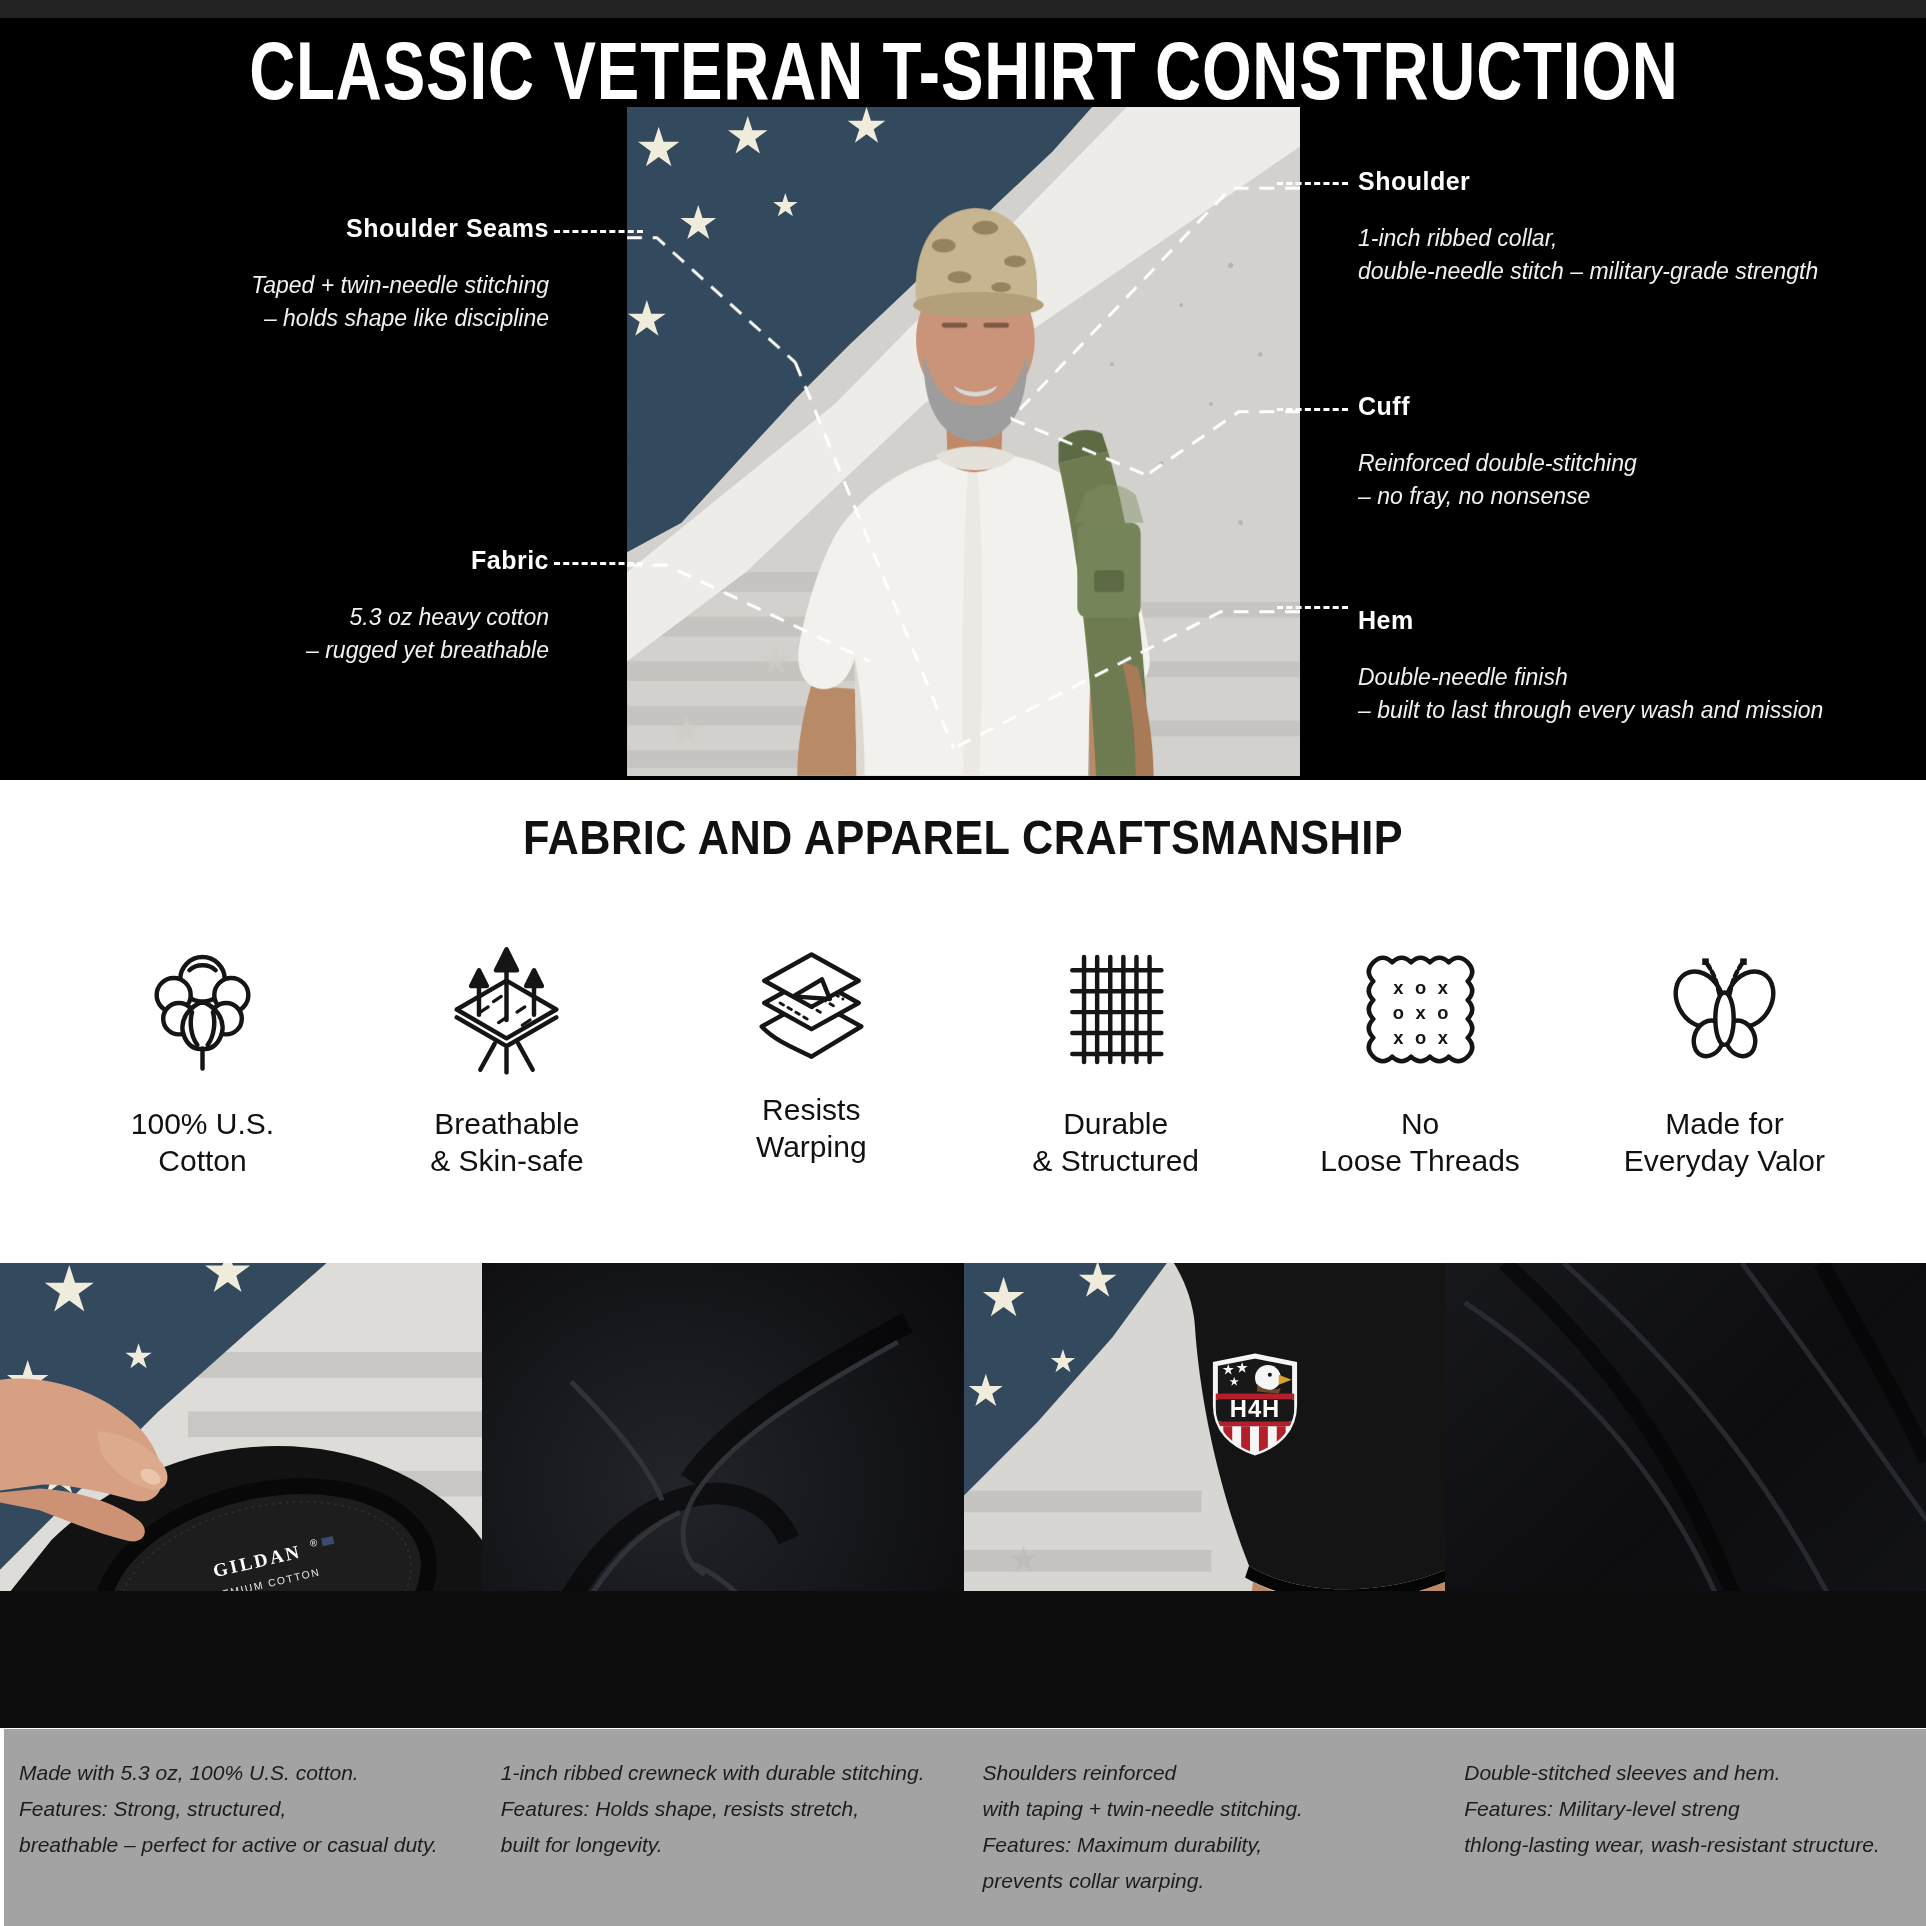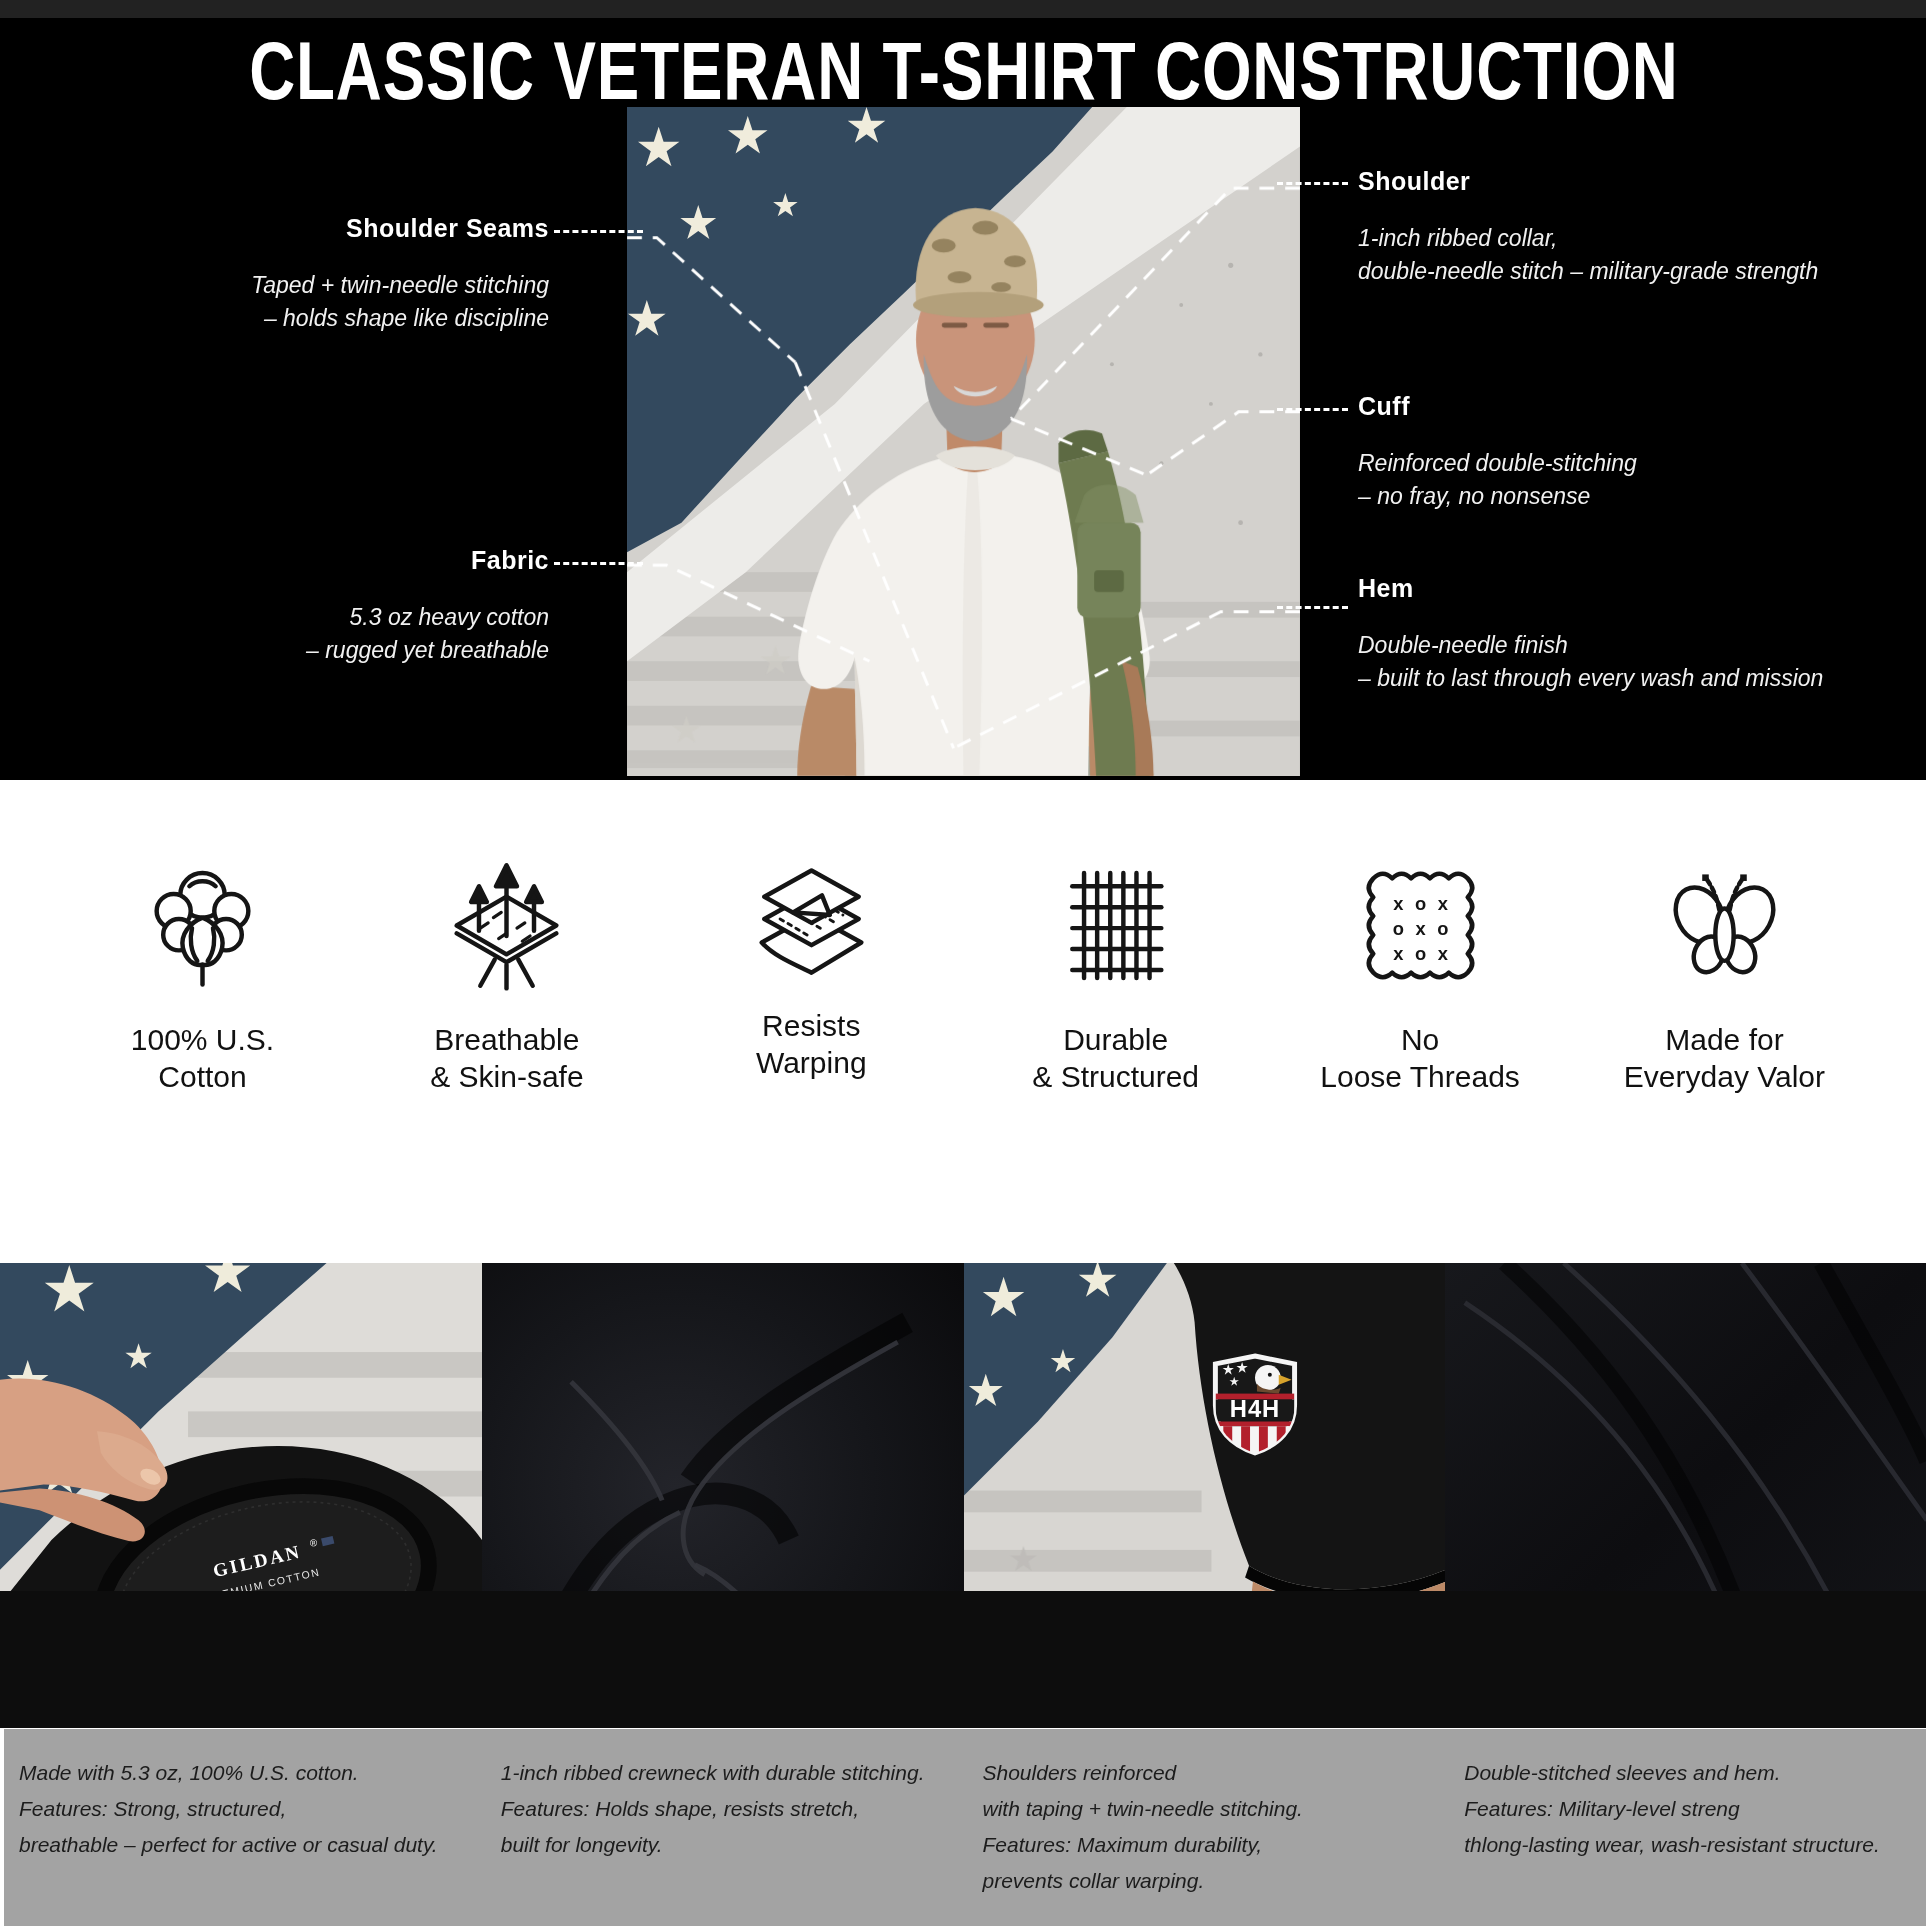--- a/index.html
+++ b/index.html
@@ -182,29 +182,30 @@
     </div>
     <div class="dash" style="left:1277px;top:164px;width:71px"></div>
 
     <div class="callout right" style="top:374px">
       <div class="clabel">Cuff</div>
       <div class="cdesc">Reinforced double-stitching
 – no fray, no nonsense</div>
     </div>
     <div class="dash" style="left:1277px;top:390px;width:71px"></div>
 
-    <div class="callout right" style="top:556px">
+    <div class="callout right" style="top:588px">
       <div class="clabel">Hem</div>
       <div class="cdesc">Double-needle finish
 – built to last through every wash and mission</div>
     </div>
     <div class="dash" style="left:1277px;top:588px;width:71px"></div>
   </section>
 
   <section class="features">
+    <h2><span>FABRIC AND APPAREL CRAFTSMANSHIP</span></h2>
     <div class="feature-row">
 
       <div class="feature">
         <div class="ficon">
           <svg width="131" height="131" viewBox="0 0 100 100">
             <g fill="#fff">
               <circle cx="50" cy="27" r="17"></circle>
                 <circle cx="28" cy="39" r="13"></circle>
                 <circle cx="72" cy="39" r="13"></circle>
               <circle cx="32" cy="57" r="12"></circle>

